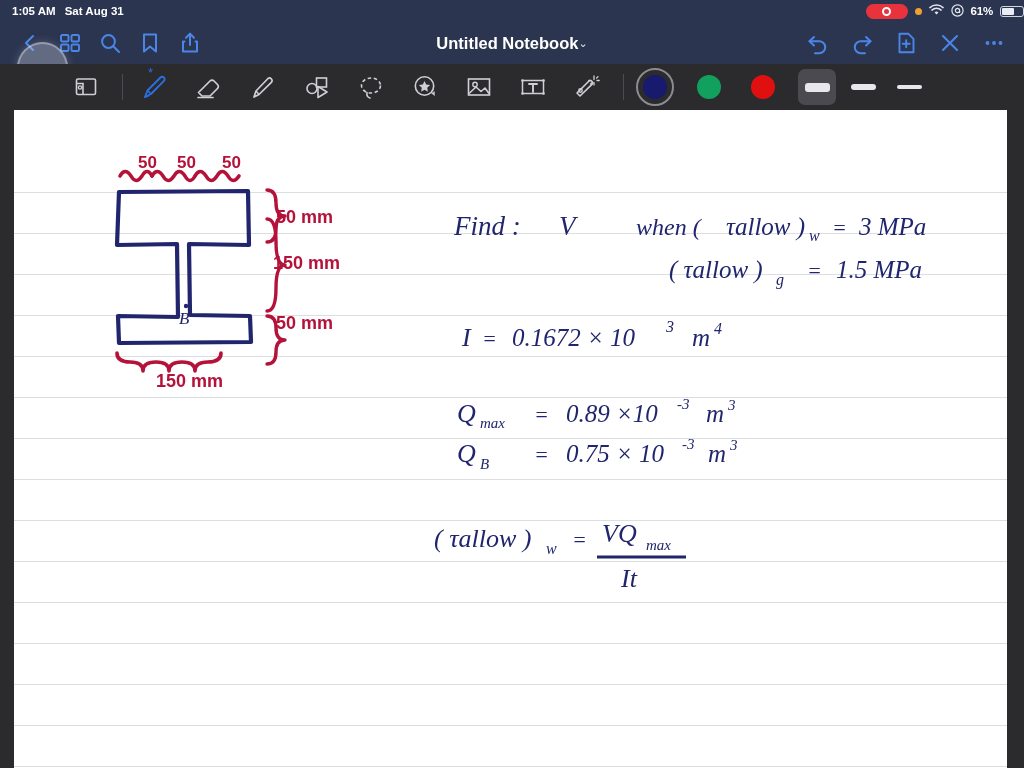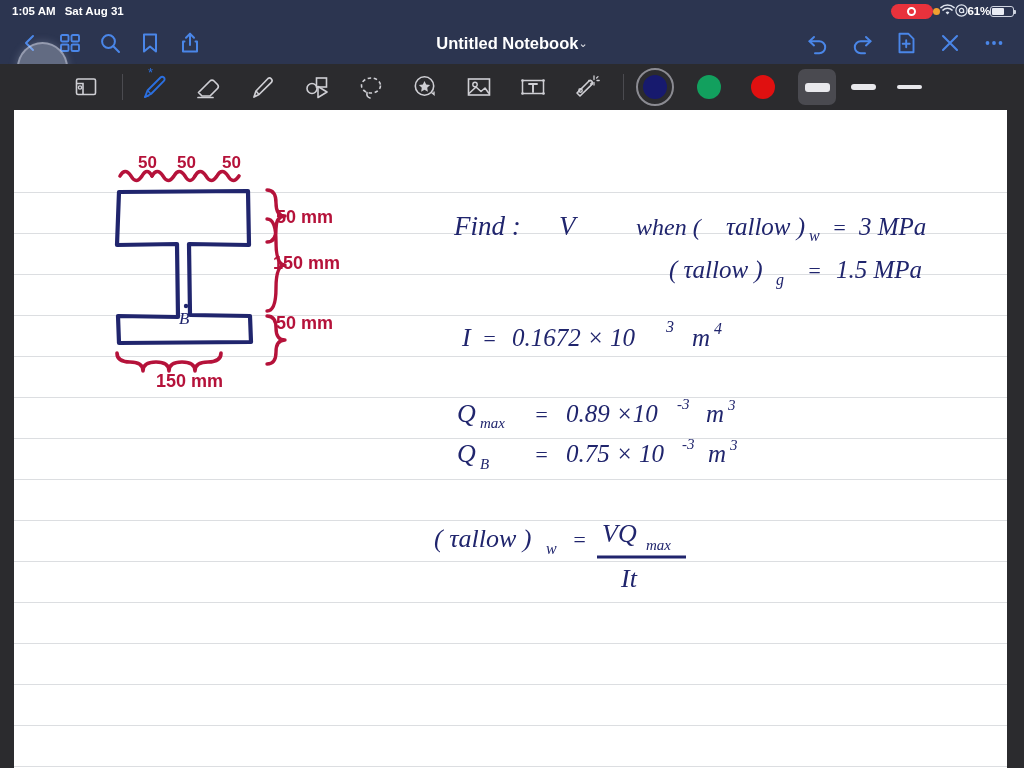--- a/index.html
+++ b/index.html
@@ -11,21 +11,21 @@
   }
   .app{position:relative;width:1024px;height:768px;}
 
   
   .statusbar{
     position:absolute;left:0;top:0;width:1024px;height:22px;
     background:#2c3550;display:flex;align-items:center;
     color:#fff;font-size:11.5px;font-weight:bold;
   }
   .sb-left{display:flex;align-items:center;gap:9px;padding-left:12px;}
-  .sb-right{margin-left:auto;display:flex;align-items:center;padding-right:10px;}
+  .sb-right{margin-left:auto;display:flex;align-items:center;gap:7px;}
   .rec-pill{
     width:42px;height:15px;border-radius:8px;background:#e8323c;
     display:flex;align-items:center;justify-content:center;
   }
   .rec-dot{width:9px;height:9px;border-radius:50%;border:2px solid #fff;background:#e8323c;box-sizing:border-box;}
   .orange-dot{width:7px;height:7px;border-radius:50%;background:#f0a030;}
   .batt{
     width:24px;height:11px;border:1.3px solid #cfd4e0;border-radius:3px;
     position:relative;box-sizing:border-box;padding:1px;
   }

